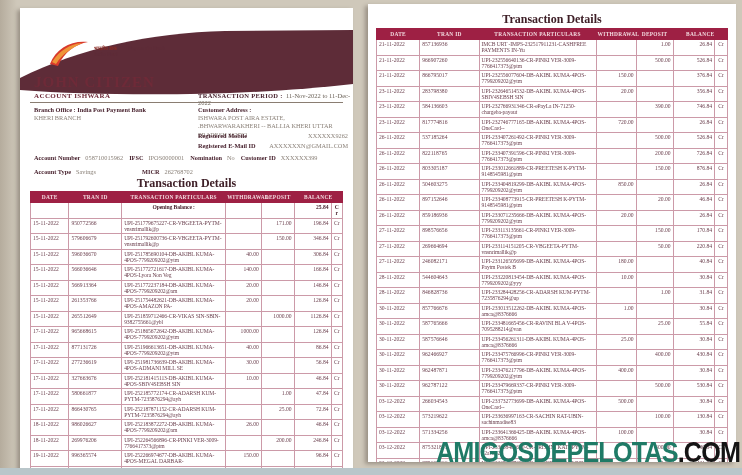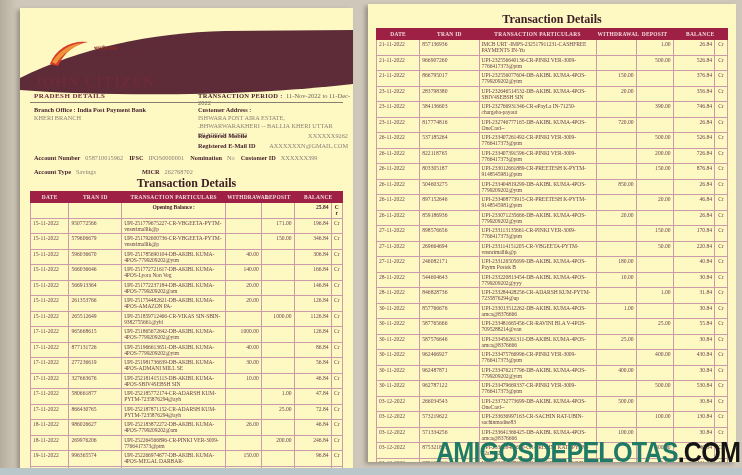--- a/index.html
+++ b/index.html
@@ -5,21 +5,21 @@
   html,body{margin:0;padding:0;}
   body{
     width:742px;height:475px;position:relative;overflow:hidden;
     background:#cfc8ba;
     font-family:"Liberation Serif", serif;
   }
   .edge-shade{position:absolute;left:0;top:0;width:17px;height:475px;
     background:linear-gradient(90deg,#b5ac9d,#cfc8ba);}
   .bottom-strip{position:absolute;left:0;bottom:0;width:742px;height:7px;
     background:#b9c6ca;}
-  .page{position:absolute;background:#fef9c3;box-shadow:-3px 2px 4px rgba(90,80,70,.45);}
+  .page{position:absolute;background:#ffffff;box-shadow:-3px 2px 4px rgba(90,80,70,.45);}
   .page-left{left:20px;top:8px;width:333px;height:467px;overflow:hidden;}
   .page-right{left:368px;top:4px;width:368px;height:458px;overflow:hidden;}
 
   
   .band-wrap{position:absolute;left:0;top:22px;width:333px;height:72px;}
   .band-wrap svg{display:block;}
   .logo{position:absolute;left:26px;top:4px;width:150px;height:40px;}
   .logo-texts{position:absolute;left:48px;top:12px;display:flex;gap:10px;}
   .logo-t{font-family:"Liberation Sans",sans-serif;font-size:5px;line-height:1.15;color:#8a2b24;font-weight:bold;}
   .logo-t .dark{color:#5e2c38;}
@@ -89,21 +89,21 @@
           <div class="dark">India Post</div>
         </div>
         <div class="logo-t">
           <div class="dark">Payments Bank</div>
         </div>
       </div>
     </div>
   </div>
 
   <div class="cust-name">JOHN CITIZEN</div>
-  <div class="acct-details-lbl">PRADESH DETAILS</div>
+  <div class="acct-details-lbl">ACCOUNT ISHWARA</div>
   <div class="tp-row">
     <b>TRANSACTION PERIOD :</b>
     &nbsp;<span>11-Nov-2022 to 11-Dec-2022</span>
   </div>
   <div class="divider"></div>
 
   <div class="branch-block fine">
     <b class="lbl">Branch Office : India Post Payment Bank</b><br>
     <span>KHERI BRANCH</span>
   </div>

